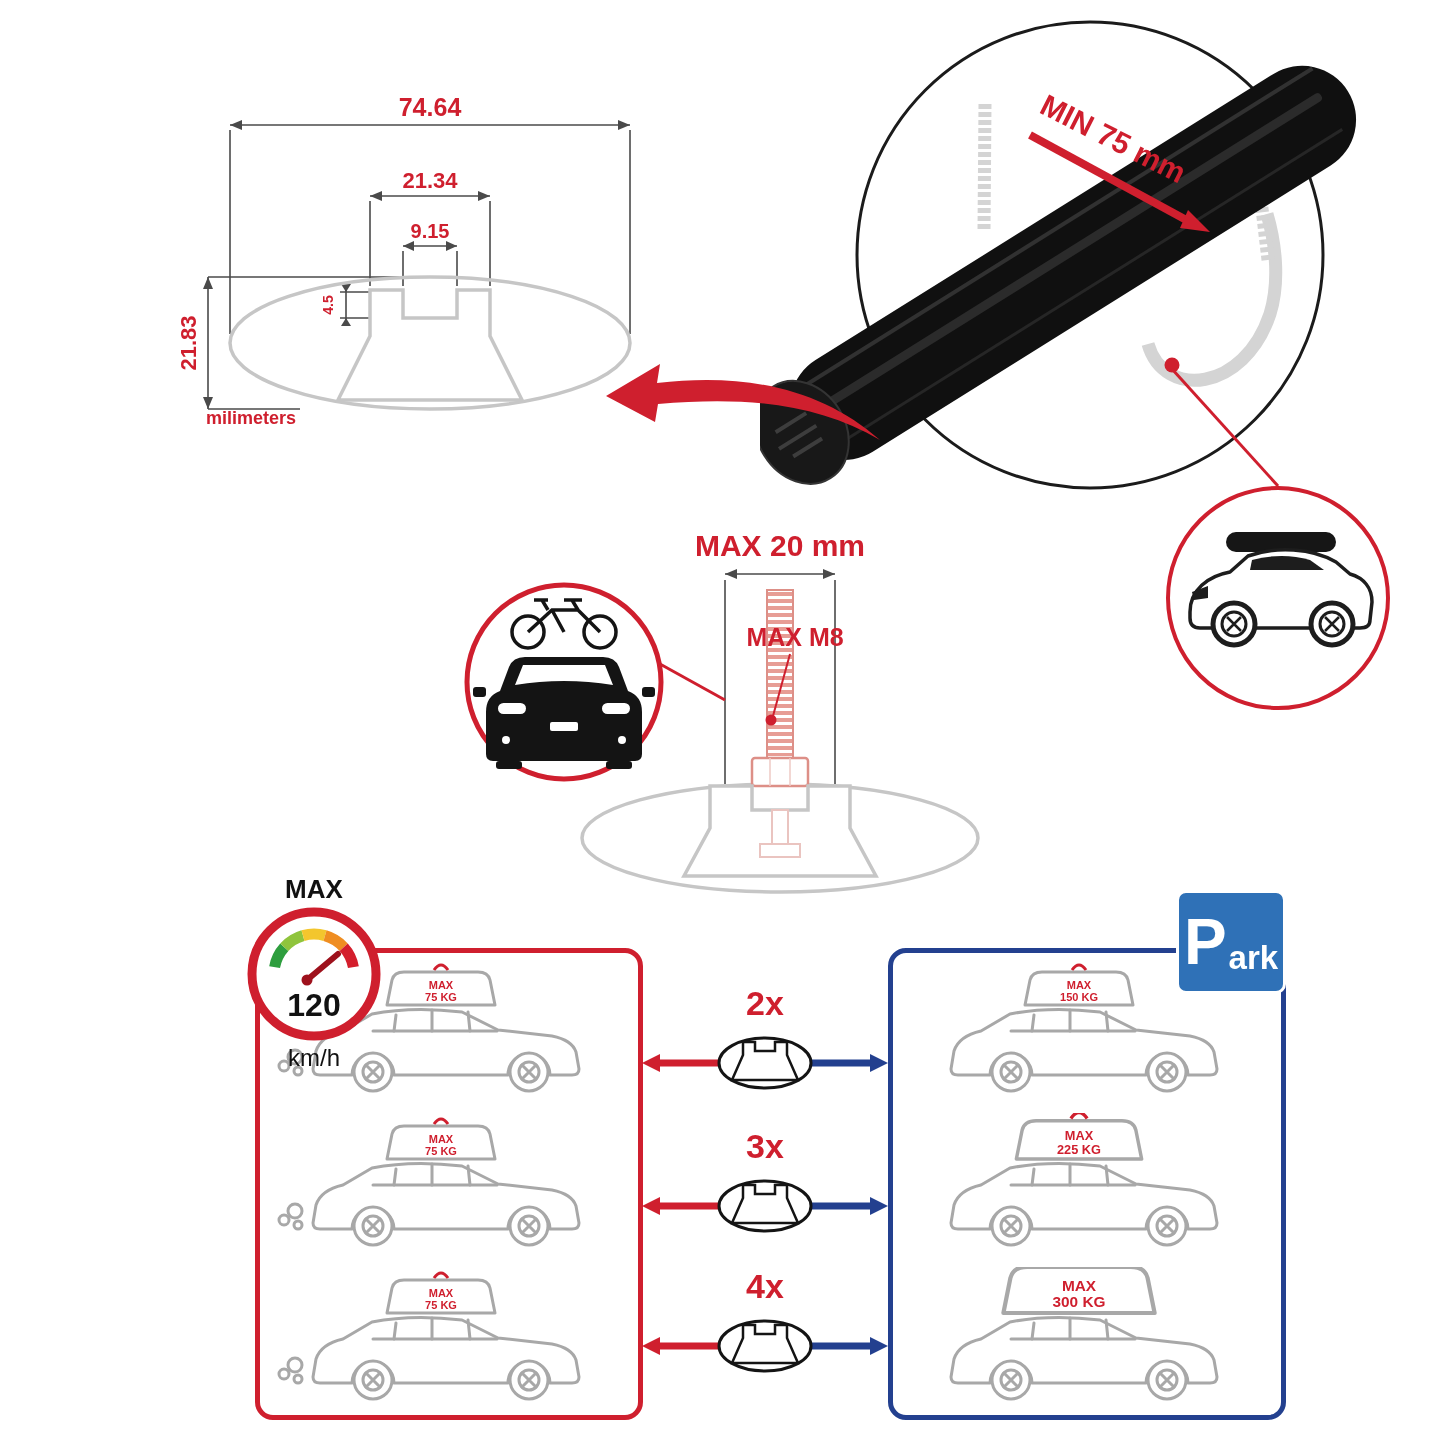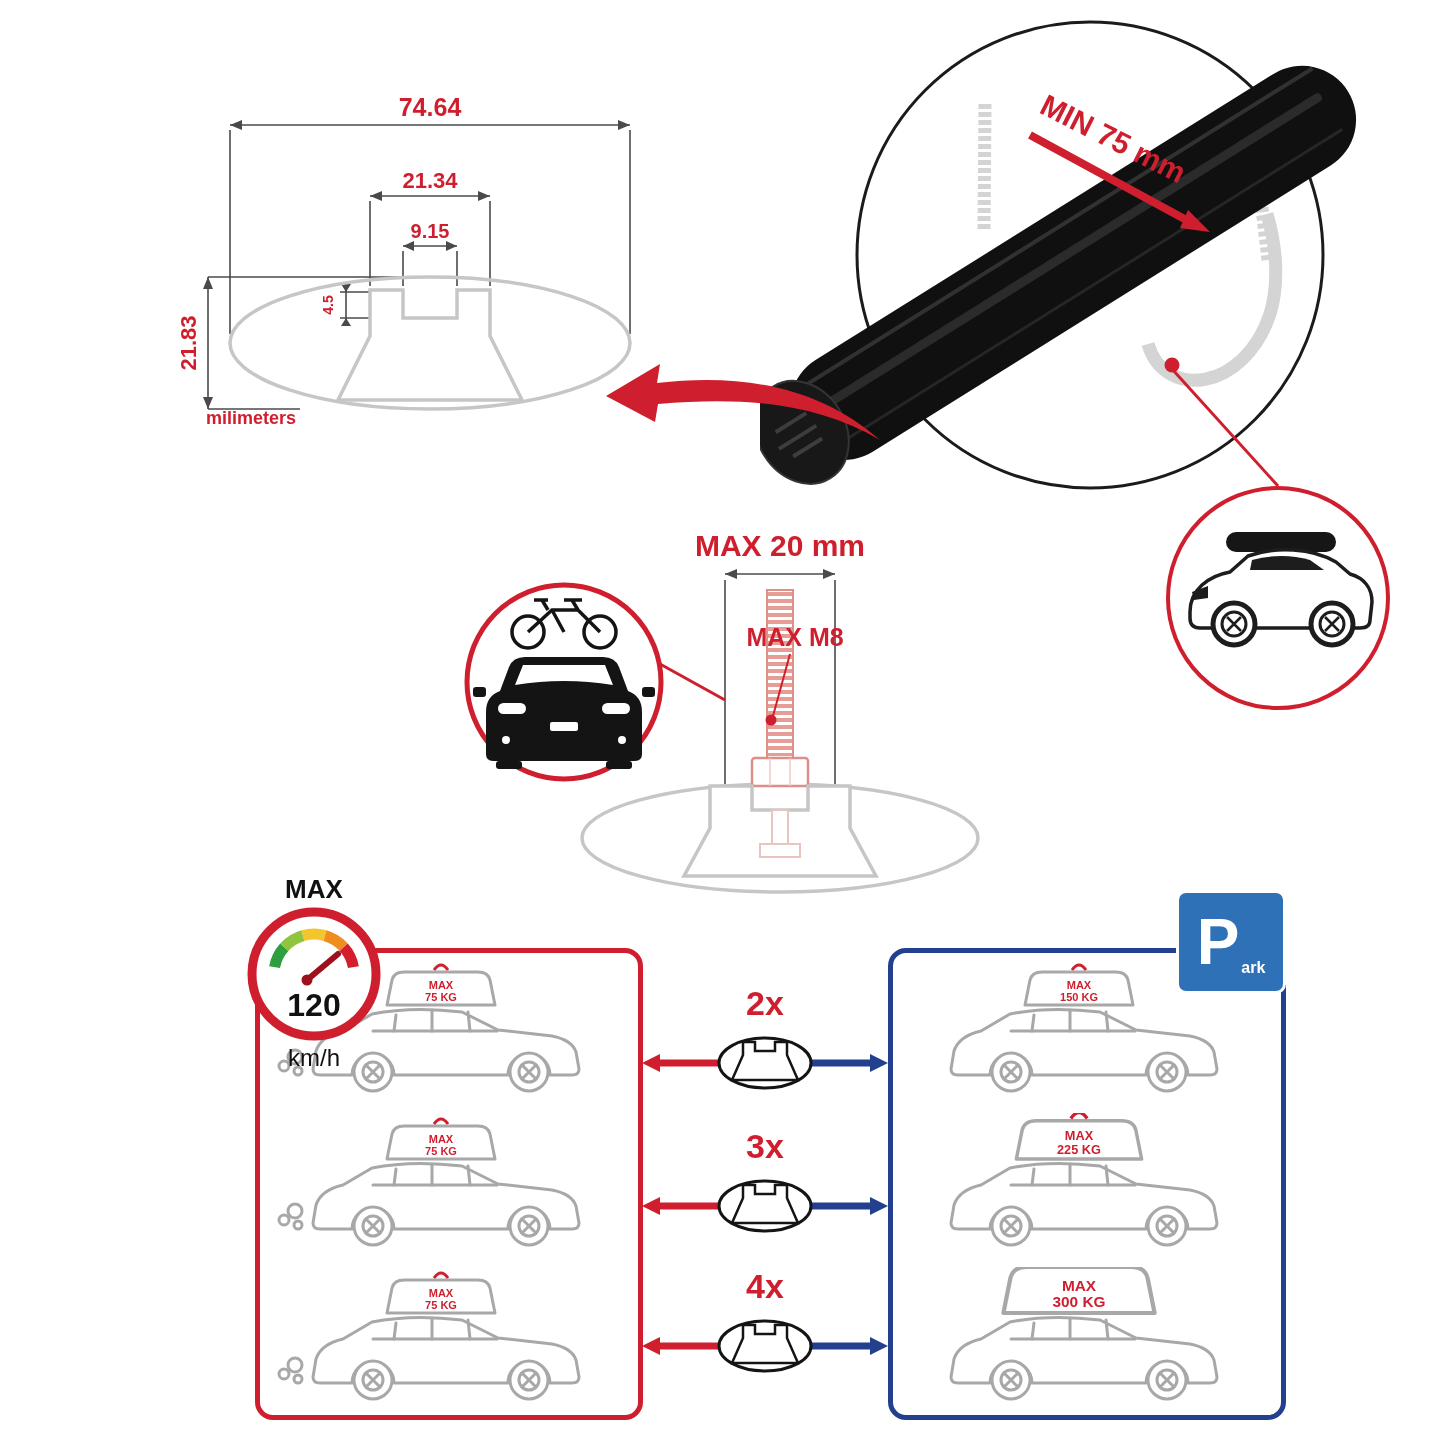--- a/index.html
+++ b/index.html
@@ -33,21 +33,21 @@
     left:888px;top:948px;width:398px;height:472px;border:5px solid #23408f;
     border-radius:18px;box-sizing:border-box;display:flex;flex-direction:column;
     justify-content:space-around;align-items:center;z-index:1;background:#fff;
   }
   #parking-sign{
     left:1176px;top:890px;width:110px;height:104px;background:#2f71b7;
     border-radius:10px;display:flex;align-items:center;justify-content:center;
     color:#ffffff;z-index:4;border:3px solid #ffffff;box-sizing:border-box;
   }
   .sign-p{font-size:64px;font-weight:bold;line-height:1;}
-  .sign-ark{font-size:16px;font-weight:bold;align-self:flex-end;margin:0 0 14px 2px;text-align:center;}
+  .sign-ark{font-size:33px;font-weight:bold;align-self:flex-end;margin:0 0 14px 2px;text-align:center;}
   #speedometer-svg{z-index:6;}
   .mult-svg{z-index:2;}
 </style>
 </head>
 <body>
 
 <svg class="abs" style="left:170px;top:78px" width="520" height="380" viewBox="0 0 520 380">
   <g class="dimline-g">
     <line x1="60" y1="47" x2="460" y2="47"></line>
     <polygon class="ah" points="60,47 72,42 72,52"></polygon>

